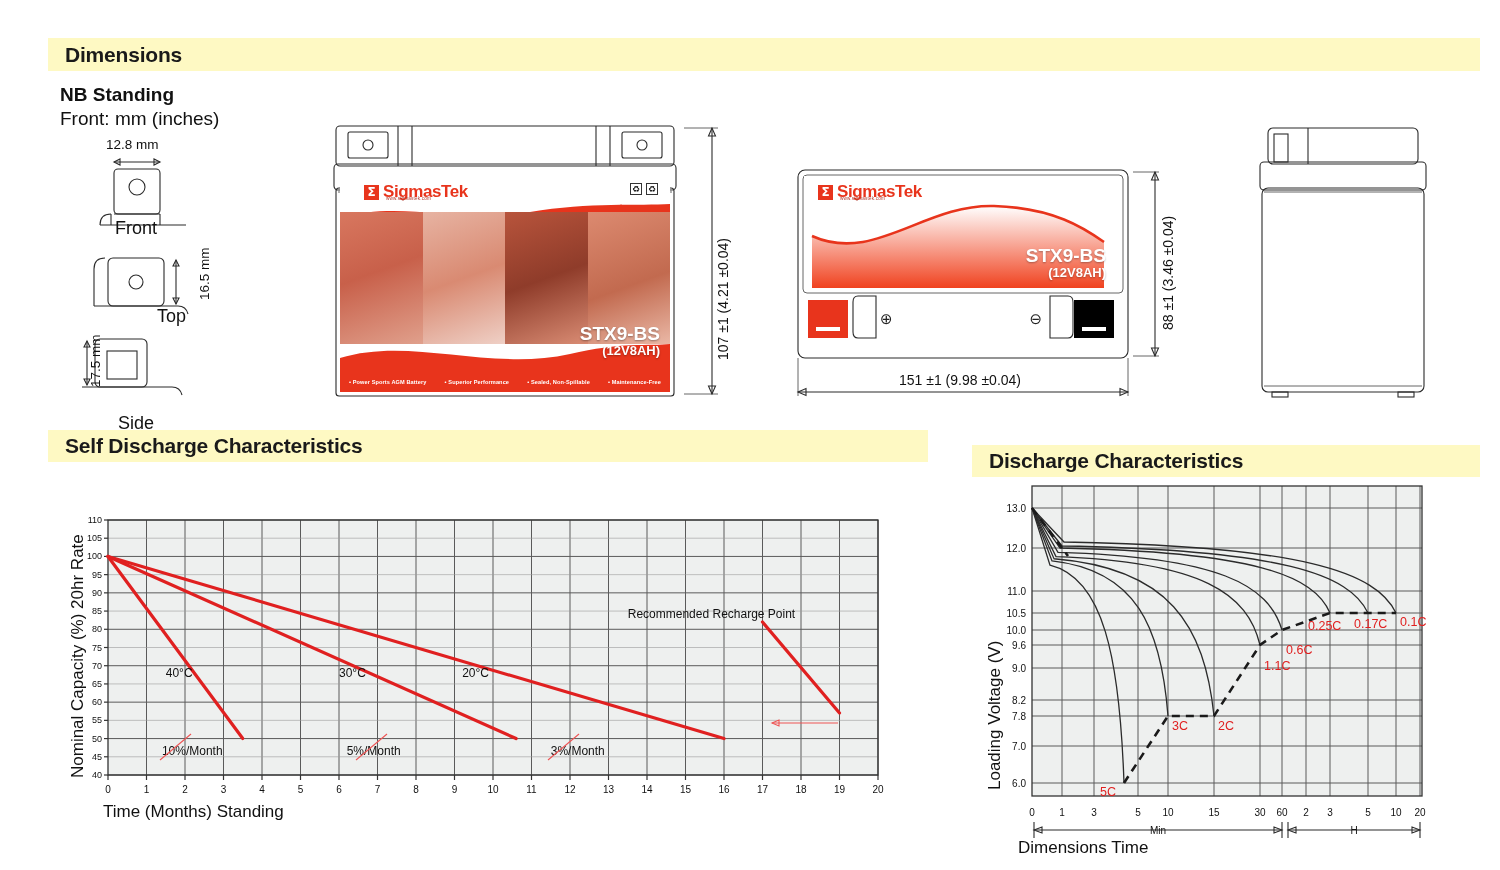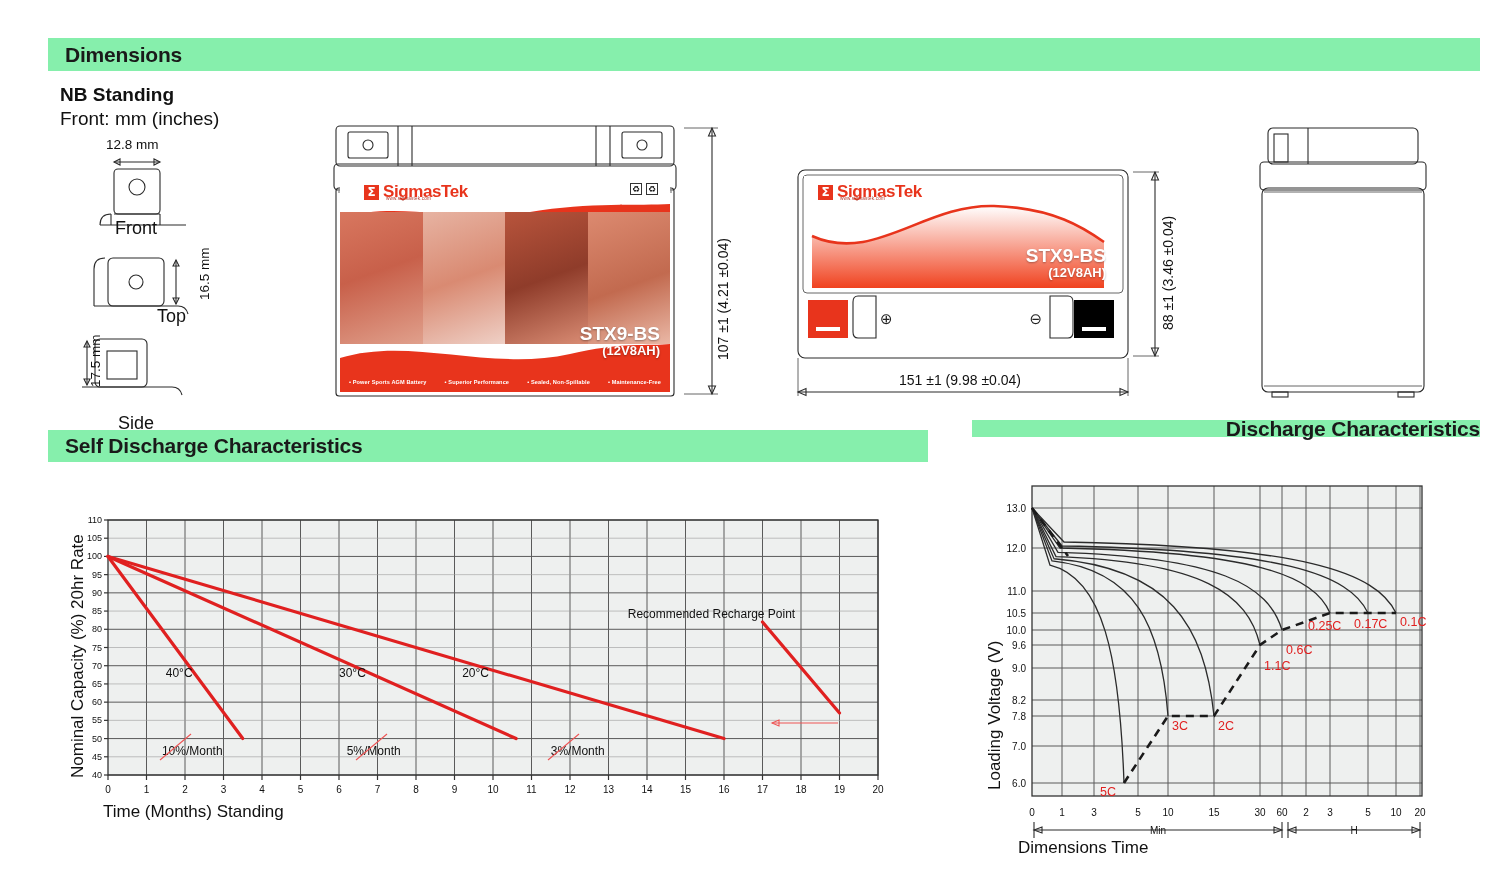--- a/index.html
+++ b/index.html
@@ -6,21 +6,21 @@
   * { box-sizing: border-box; }
   html, body { margin:0; padding:0; }
   body {
     width:1500px; height:870px; position:relative;
     background:#ffffff;
     font-family:"Liberation Sans", sans-serif;
     color:#111;
     overflow:hidden;
   }
   .sec-bar {
-    position:absolute; background:#86efac; display:flex; align-items:center;
+    position:absolute; background:#fef9c3; display:flex; align-items:center;
   }
   .sec-bar span {
     font-size:21px; font-weight:bold; color:#1a1a1a; padding-left:17px;
     letter-spacing:-0.2px;
   }
   .plain { position:absolute; }
 
   
   #dim-bar { left:48px; top:38px; width:1432px; height:33px; }
   #nb-term { left:60px; top:84px; font-size:19px; font-weight:bold; }
@@ -408,21 +408,21 @@
   <line class="redthin" x1="112" y1="255" x2="143" y2="229"></line>
   <line class="redthin" x1="308" y1="255" x2="339" y2="229"></line>
   <line class="redthin" x1="500" y1="255" x2="531" y2="229"></line>
 
   <line class="redthin" x1="724" y1="218" x2="790" y2="218"></line>
   <path class="redthin" d="M724 218 l7 -3 v6 z" fill="#e55"></path>
 </svg>
 <div class="vtext" style="left:68px; top:778px; font-size:17px;">Nominal Capacity (%) 20hr Rate</div>
 <div class="plain" style="left:103px; top:802px; font-size:17px;">Time (Months) Standing</div>
 
-<div class="sec-bar" style="left:972px; top:420px; width:508px; height:17px;justify-content:flex-end;">
+<div class="sec-bar" style="left:972px; top:445px; width:508px; height:32px;">
   <span>Discharge Characteristics</span>
 </div>
 
 <svg class="chart-svg" style="left:972px; top:478px;" width="470" height="390">
 
   <rect x="60" y="8" width="390" height="310" fill="#eef0ef"></rect>
   <g id="dc-grid">
       <line x1="90" y1="8" x2="90" y2="318" class="gridmaj"></line>
       <line x1="122" y1="8" x2="122" y2="318" class="gridmaj"></line>
       <line x1="166" y1="8" x2="166" y2="318" class="gridmaj"></line>

